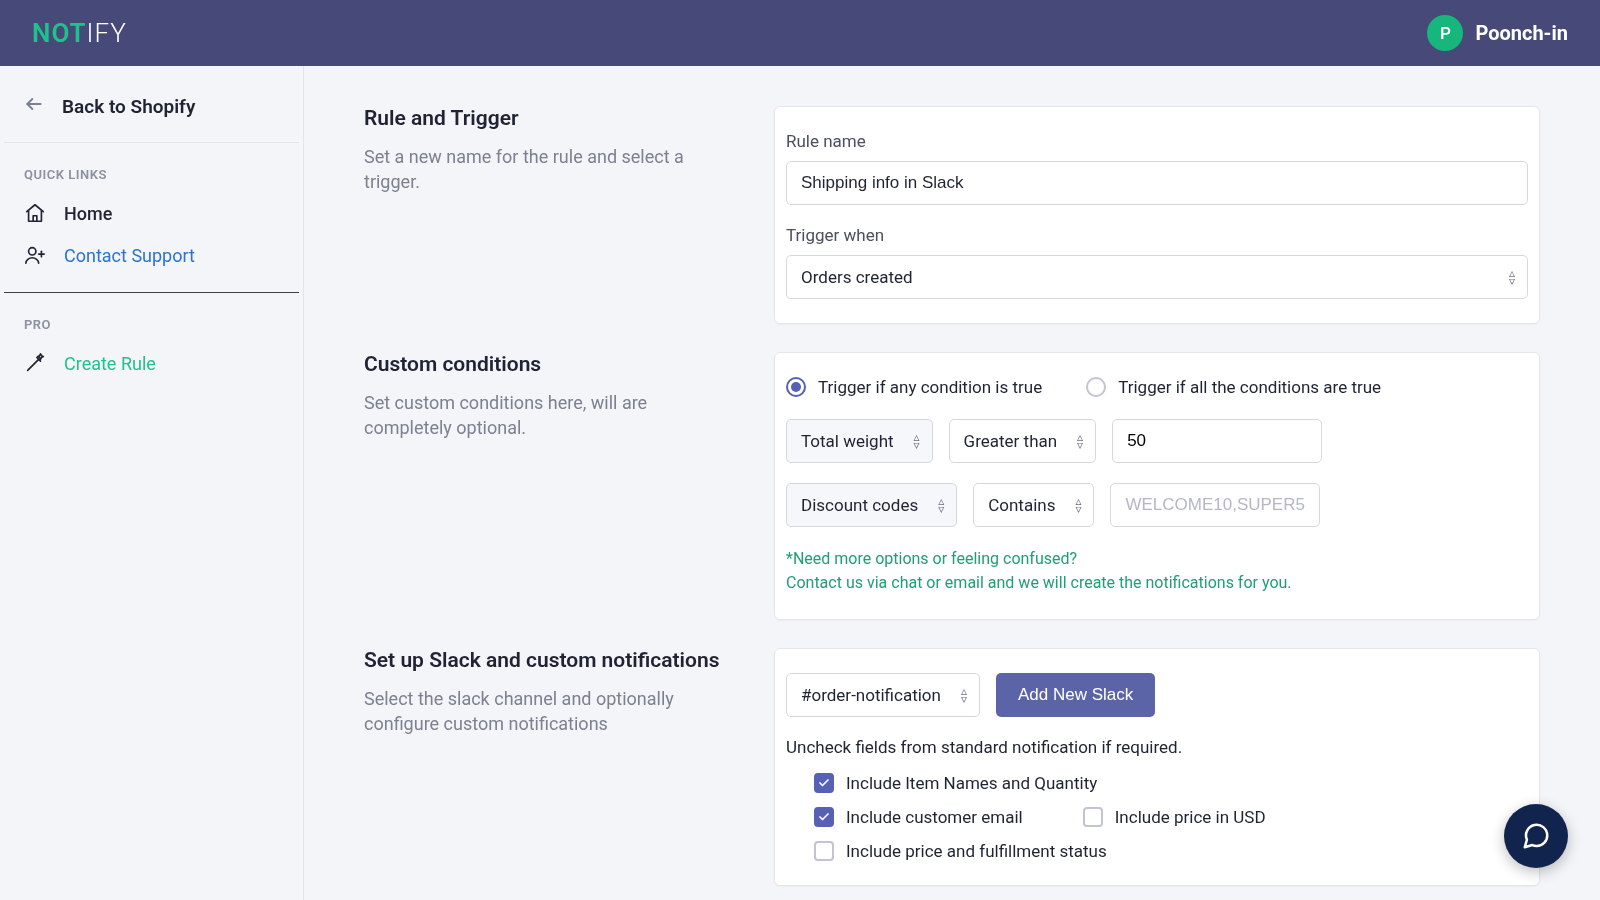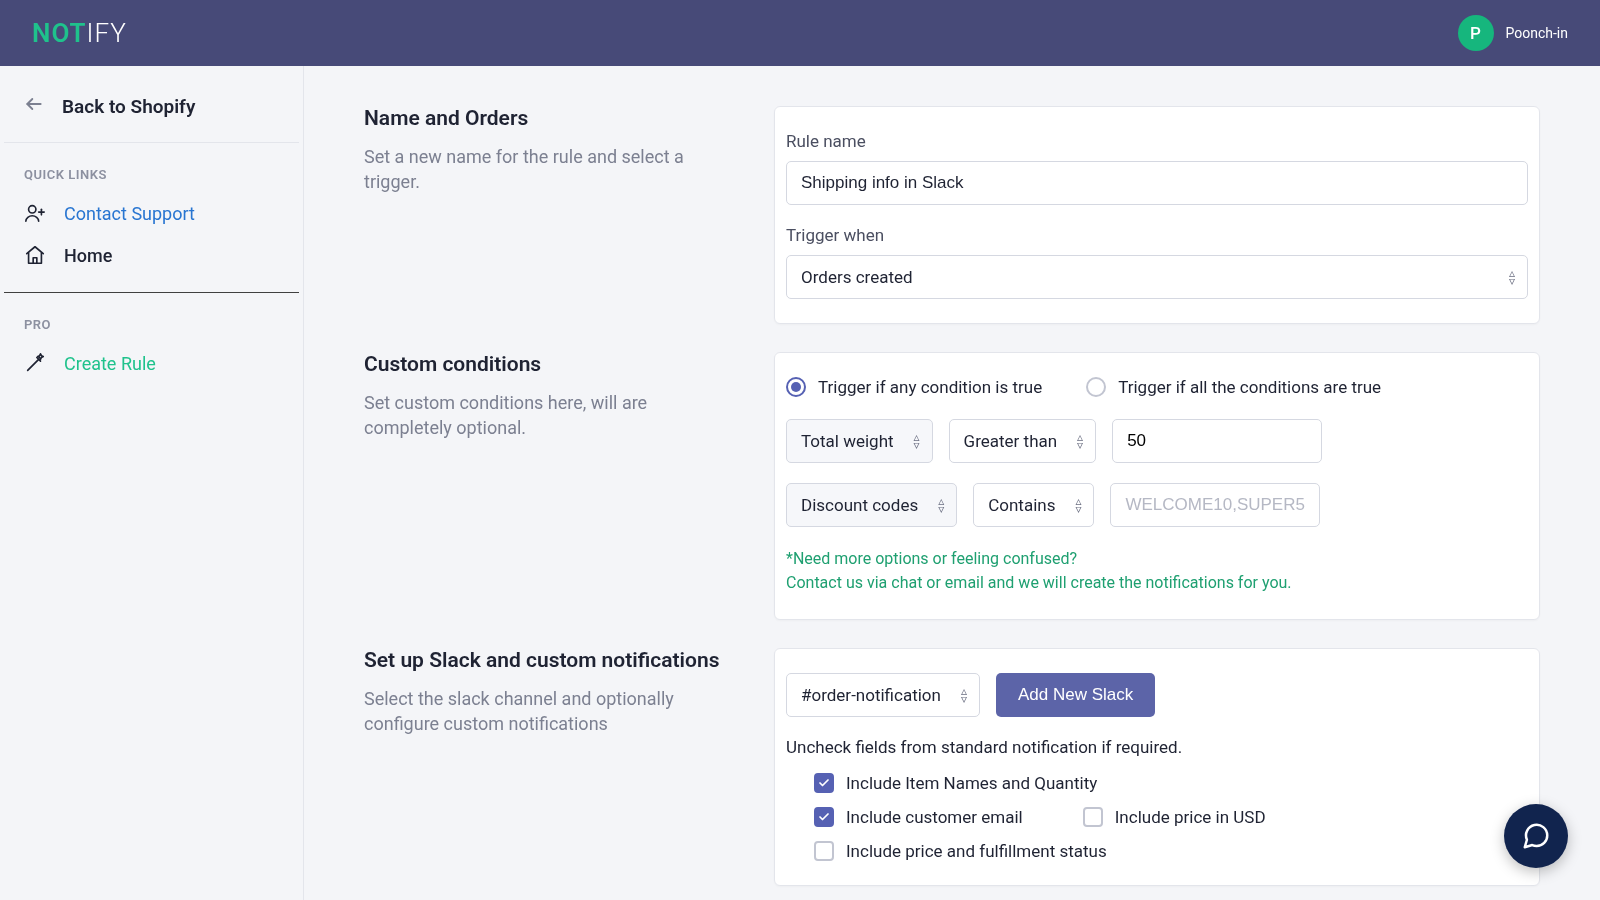--- a/index.html
+++ b/index.html
@@ -22,21 +22,21 @@
   .logo { font-size: 26px; font-weight: 500; letter-spacing: 1px; }
   .logo .l1 { color: #1fc28c; font-weight: 600;}
   .logo .l2 { color: #ffffff; font-weight: 300;}
   .user { display: flex; align-items: center; gap: 12px; }
   .avatar {
     width: 36px; height: 36px; border-radius: 50%;
     background: #16b67d; color: #fff; display: flex;
     align-items: center; justify-content: center; font-weight: 500;
     font-size: 17px;
   }
-  .username { color: #fff; font-size: 14px; }
+  .username { color: #fff; font-size: 20px; font-weight: bold; }
 
   .app { display: flex; height: 834px; }
   .sidebar {
     width: 304px; background: #f4f5f8; border-right: 1px solid #e3e5eb;
     padding: 4px; flex-shrink: 0;
   }
   .back-row {
     display: flex; align-items: center; gap: 18px;
     padding: 24px 20px 24px 20px; border-bottom: 1px solid #e3e5eb;
   }
@@ -153,61 +153,61 @@
     <div class="back-row">
       <span class="arrow">
         <svg width="20" height="20" viewBox="0 0 24 24" fill="none" stroke="currentColor" stroke-width="2.2" stroke-linecap="round" stroke-linejoin="round">
             <line x1="20" y1="12" x2="4" y2="12"></line>
             <polyline points="10 18 4 12 10 6"></polyline>
           </svg>
       </span>
       <span class="text">Back to Shopify</span>
     </div>
     <div class="section-label">QUICK LINKS</div>
+    <div class="nav-item home">
+      <span class="icon">
+        <svg width="22" height="22" viewBox="0 0 24 24" fill="none" stroke="currentColor" stroke-width="1.8" stroke-linecap="round" stroke-linejoin="round">
+            <path d="M3 10.5 12 3l9 7.5"></path>
+            <path d="M5 9.5V21h14V9.5"></path>
+            <path d="M10 21v-6h4v6"></path>
+          </svg>
+      </span>
+      <span>Home</span>
+    </div>
     <div class="nav-item support">
       <span class="icon">
         <svg width="22" height="22" viewBox="0 0 24 24" fill="none" stroke="currentColor" stroke-width="1.8" stroke-linecap="round" stroke-linejoin="round">
             <circle cx="9" cy="8" r="4"></circle>
             <path d="M2 21c0-3.5 3.5-6 7-6s7 2.5 7 6"></path>
             <line x1="19" y1="8" x2="19" y2="14"></line>
             <line x1="16" y1="11" x2="22" y2="11"></line>
           </svg>
       </span>
       <span>Contact Support</span>
-    </div>
-    <div class="nav-item home">
-      <span class="icon">
-        <svg width="22" height="22" viewBox="0 0 24 24" fill="none" stroke="currentColor" stroke-width="1.8" stroke-linecap="round" stroke-linejoin="round">
-            <path d="M3 10.5 12 3l9 7.5"></path>
-            <path d="M5 9.5V21h14V9.5"></path>
-            <path d="M10 21v-6h4v6"></path>
-          </svg>
-      </span>
-      <span>Home</span>
     </div>
     <div class="pro-block">
       <div class="section-label">PRO</div>
       <div class="nav-item create">
         <span class="icon">
           <svg width="22" height="22" viewBox="0 0 24 24" fill="none" stroke="currentColor" stroke-width="1.8" stroke-linecap="round" stroke-linejoin="round">
               <path d="M4 20 16 8l0 0"></path>
               <path d="M14 6l4 4"></path>
               <path d="M18 2l1 2 2 1-2 1-1 2-1-2-2-1 2-1z"></path>
             </svg>
         </span>
         <span>Create Rule</span>
       </div>
     </div>
   </aside>
 
   <main class="main">
 
     <div class="row">
       <div class="row-left">
-        <h2>Name and Orders</h2>
+        <h2>Rule and Trigger</h2>
         <p>Set a new name for the rule and select a trigger.</p>
       </div>
       <div class="card">
         <label class="field-label">Rule name</label>
         <input class="text-input" value="Shipping info in Slack" style="">
         <div class="gap"></div>
         <label class="field-label">Trigger when</label>
         <div class="select full">
           <span>Orders created</span>
           <span class="caret">▵<br>▿</span>

